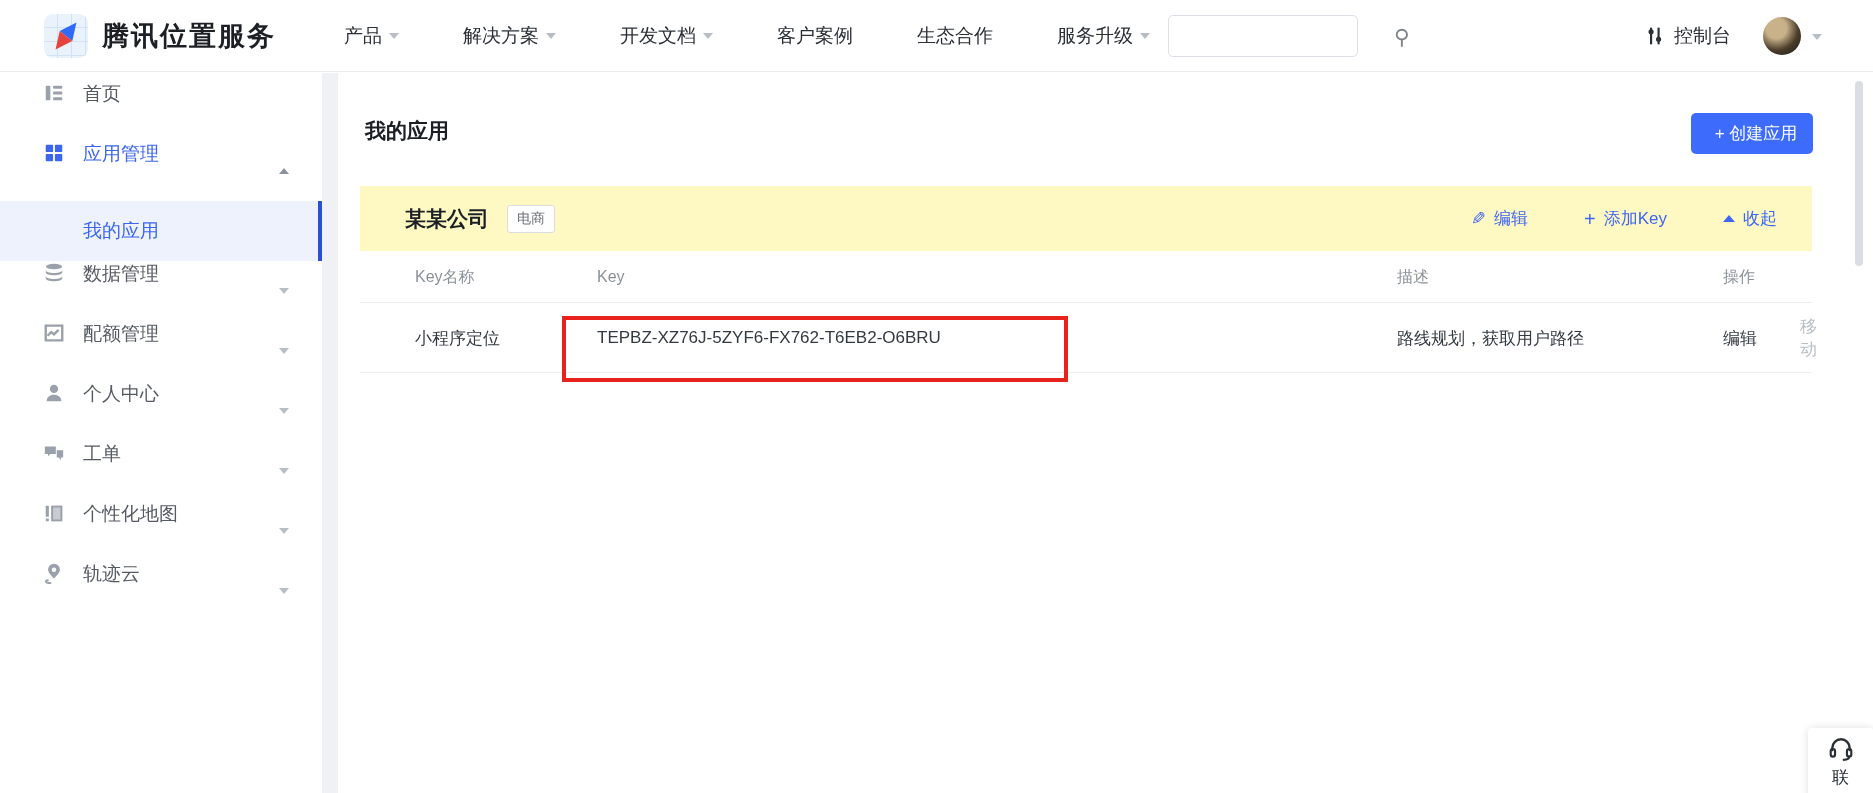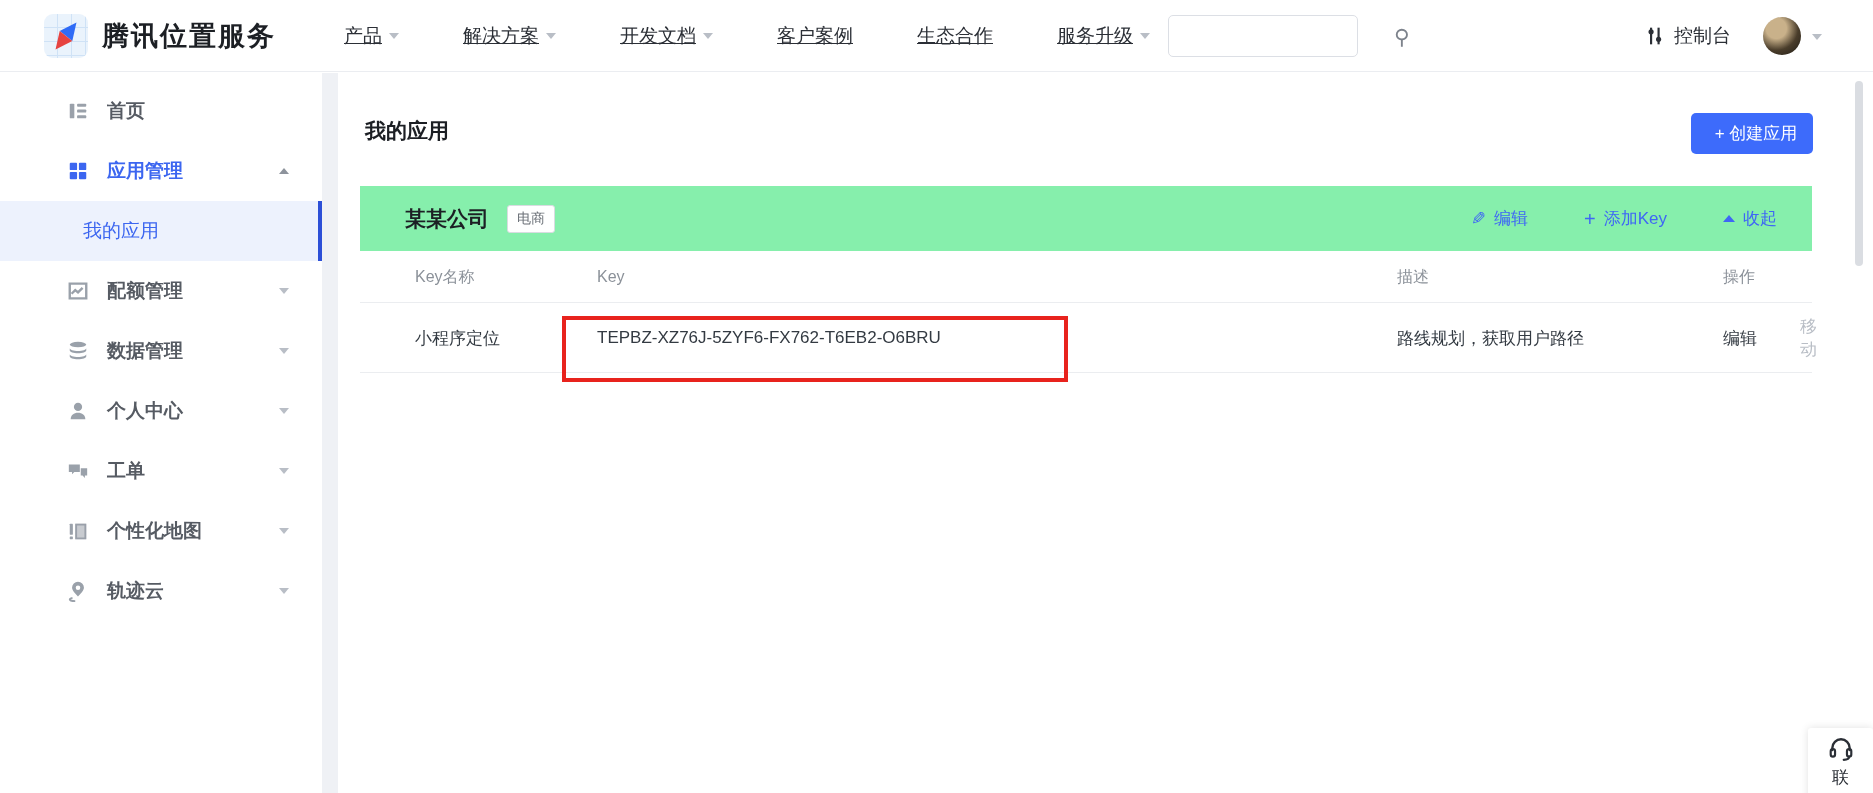--- a/index.html
+++ b/index.html
@@ -23,57 +23,57 @@
       #eaf3fc;
     overflow:hidden;
   }
   .needle { position:absolute; left:50%; top:50%; width:16px; height:34px;
     transform:translate(-50%,-50%) rotate(38deg); }
   .needle .n { width:0; height:0; border-left:8px solid transparent; border-right:8px solid transparent; }
   .needle .n.up { border-bottom:17px solid #2f6bf6; }
   .needle .n.dn { border-top:17px solid #e64340; }
   .logo-text { font-size:27px; font-weight:bold; letter-spacing:2px; margin-left:14px; color:#1c1f24; }
   .topnav { display:flex; align-items:center; margin-left:68px; gap:64px; }
-  .topnav .nav-item { font-size:19px; color:#2b2f36; cursor:pointer; display:flex; align-items:center; gap:7px;text-decoration:underline; }
+  .topnav .nav-item { font-size:19px; color:#2b2f36; cursor:pointer; display:flex; align-items:center; gap:7px; }
   .caret { width:0; height:0; border-left:5px solid transparent; border-right:5px solid transparent;
     border-top:6px solid #b9bec6; display:inline-block; }
   .caret.up { border-top:none; border-bottom:6px solid #8d939c; }
   .searchbox {
     position:absolute; left:1168px; top:15px; width:190px; height:42px;
     border:1px solid #dcdfe5; border-radius:5px; background:#fff;
     display:flex; align-items:center;
   }
   .searchbox input { border:none; outline:none; flex:1; height:100%; padding:0 6px 0 12px; font-size:16px; background:transparent; }
   .search-glyph { width:30px; color:#7d838c; font-size:21px; line-height:1; margin-right:6px; text-align:center; }
   .console-wrap { position:absolute; left:1645px; top:0; height:72px; display:flex; align-items:center; gap:9px; font-size:19px; color:#2b2f36; cursor:pointer; }
   .avatar { position:absolute; left:1763px; top:17px; width:38px; height:38px; border-radius:50%;
     background:radial-gradient(circle at 35% 30%, #c9b18a 0 28%, #4a3d2b 60%, #1d1a14 100%); cursor:pointer; }
   .avatar-caret { position:absolute; left:1812px; top:34px; }
   
   .sidebar { position:absolute; left:0; top:73px; width:322px; height:720px; background:#fff; padding-top:8px; z-index:10; }
   .gutter { position:absolute; left:322px; top:73px; width:16px; height:720px; background:#eff1f5; }
-  .side-item { position:relative; height:60px; display:flex; align-items:center; padding-left:66px; cursor:pointer;font-weight:bold; }
+  .side-item { position:relative; height:60px; display:flex; padding-left:42px; cursor:pointer; }
   .side-item .s-icon { width:24px; height:24px; margin-right:17px; display:flex; align-items:center; justify-content:center; }
   .side-item .s-label { font-size:19px; color:#565b63; }
   .side-item.active-parent .s-label { color:#3c66f0; }
   .side-item .side-caret { position:absolute; right:33px; top:50%; transform:translateY(-50%); }
   .side-sub { position:relative; height:60px; display:flex; align-items:center; padding-left:83px; cursor:pointer; }
   .side-sub.active { background:#edf2fd; }
   .side-sub.active::after { content:""; position:absolute; right:0; top:0; width:4px; height:100%; background:#2c4fd7; }
   .side-sub .s-label { font-size:19px; color:#3c66f0; }
   svg.sico { fill:#9aa1aa; }
   .active-parent svg.sico { fill:#3c66f0; }
   
   .main { position:absolute; left:338px; top:73px; width:1535px; height:720px; background:#fff; }
   .page-title { position:absolute; left:27px; top:44px; font-size:21px; font-weight:bold; color:#1c1f24; }
   .create-btn { position:absolute; right:60px; top:40px; width:122px; height:41px;
     background:#3d6bfb; color:#fff; border:none; border-radius:5px; font-size:17px; cursor:pointer;
     font-family:inherit;padding-left:8px; }
   .app-card { position:absolute; left:22px; top:113px; width:1452px; }
-  .app-band { height:65px; background:#86efac; display:flex; align-items:center; position:relative; }
+  .app-band { height:65px; background:#fef9c3; display:flex; align-items:center; position:relative; }
   .app-name { font-size:21px; font-weight:bold; color:#1c1f24; margin-left:45px; }
   .app-badge { margin-left:18px; font-size:14px; color:#6b7077; background:#fff; border:1px solid #d9dce1;
     border-radius:3px; padding:4px 9px; }
   .band-actions { position:absolute; right:35px; display:flex; align-items:center; gap:56px; }
   .band-link { color:#3f66f5; font-size:17px; display:flex; align-items:center; gap:8px; cursor:pointer; }
   .blue-caret-up { width:0; height:0; border-left:6px solid transparent; border-right:6px solid transparent; border-bottom:7px solid #3f66f5; }
   .plus-glyph { font-size:20px; line-height:1; }
   .tbl-head { position:relative; height:52px; border-bottom:1px solid #ebedf0; }
   .tbl-head span { position:absolute; top:50%; transform:translateY(-50%); font-size:16px; color:#8b9199; }
   .tbl-row { position:relative; height:70px; border-bottom:1px solid #ebedf0; }
@@ -170,36 +170,36 @@
     </span>
     <span class="s-label">应用管理</span>
     <span class="side-caret caret up"></span>
   </div>
   <div class="side-sub active">
     <span class="s-label">我的应用</span>
   </div>
   <div class="side-item">
     <span class="s-icon">
       <svg class="sico" width="22" height="22" viewBox="0 0 24 24">
-          <path d="M3 4h18v16H3z" fill="none" stroke="#9aa1aa" stroke-width="2.6"></path>
-          <path d="M5 15l4-4 3 2.5 5-5" fill="none" stroke="#9aa1aa" stroke-width="2.6"></path>
-        </svg>
-    </span>
-    <span class="s-label">配额管理</span>
-    <span class="side-caret caret"></span>
-  </div>
-  <div class="side-item">
-    <span class="s-icon">
-      <svg class="sico" width="22" height="22" viewBox="0 0 24 24">
           <ellipse cx="12" cy="5" rx="9" ry="3"></ellipse>
           <path d="M3 9c0 1.7 4 3 9 3s9-1.3 9-3v2.5c0 1.7-4 3-9 3s-9-1.3-9-3z"></path>
           <path d="M3 15.5c0 1.7 4 3 9 3s9-1.3 9-3V18c0 1.7-4 3-9 3s-9-1.3-9-3z"></path>
         </svg>
     </span>
     <span class="s-label">数据管理</span>
+    <span class="side-caret caret"></span>
+  </div>
+  <div class="side-item">
+    <span class="s-icon">
+      <svg class="sico" width="22" height="22" viewBox="0 0 24 24">
+          <path d="M3 4h18v16H3z" fill="none" stroke="#9aa1aa" stroke-width="2.6"></path>
+          <path d="M5 15l4-4 3 2.5 5-5" fill="none" stroke="#9aa1aa" stroke-width="2.6"></path>
+        </svg>
+    </span>
+    <span class="s-label">配额管理</span>
     <span class="side-caret caret"></span>
   </div>
   <div class="side-item">
     <span class="s-icon">
       <svg class="sico" width="22" height="22" viewBox="0 0 24 24">
           <circle cx="12" cy="7.5" r="4.5"></circle>
           <path d="M4 21c0-4.4 3.6-7 8-7s8 2.6 8 7z"></path>
         </svg>
     </span>
     <span class="s-label">个人中心</span>

